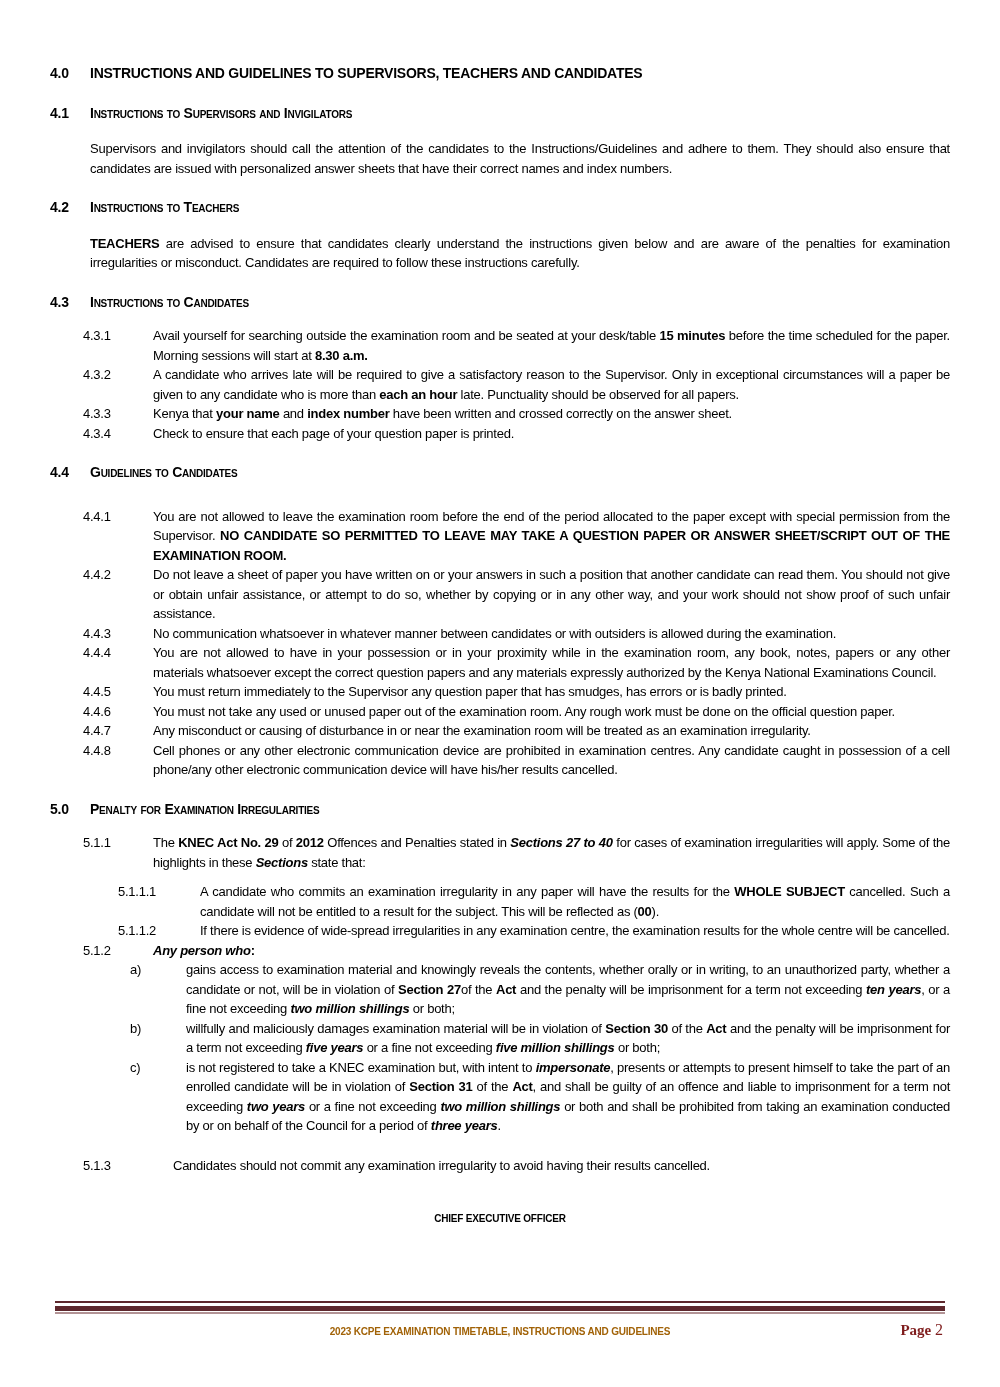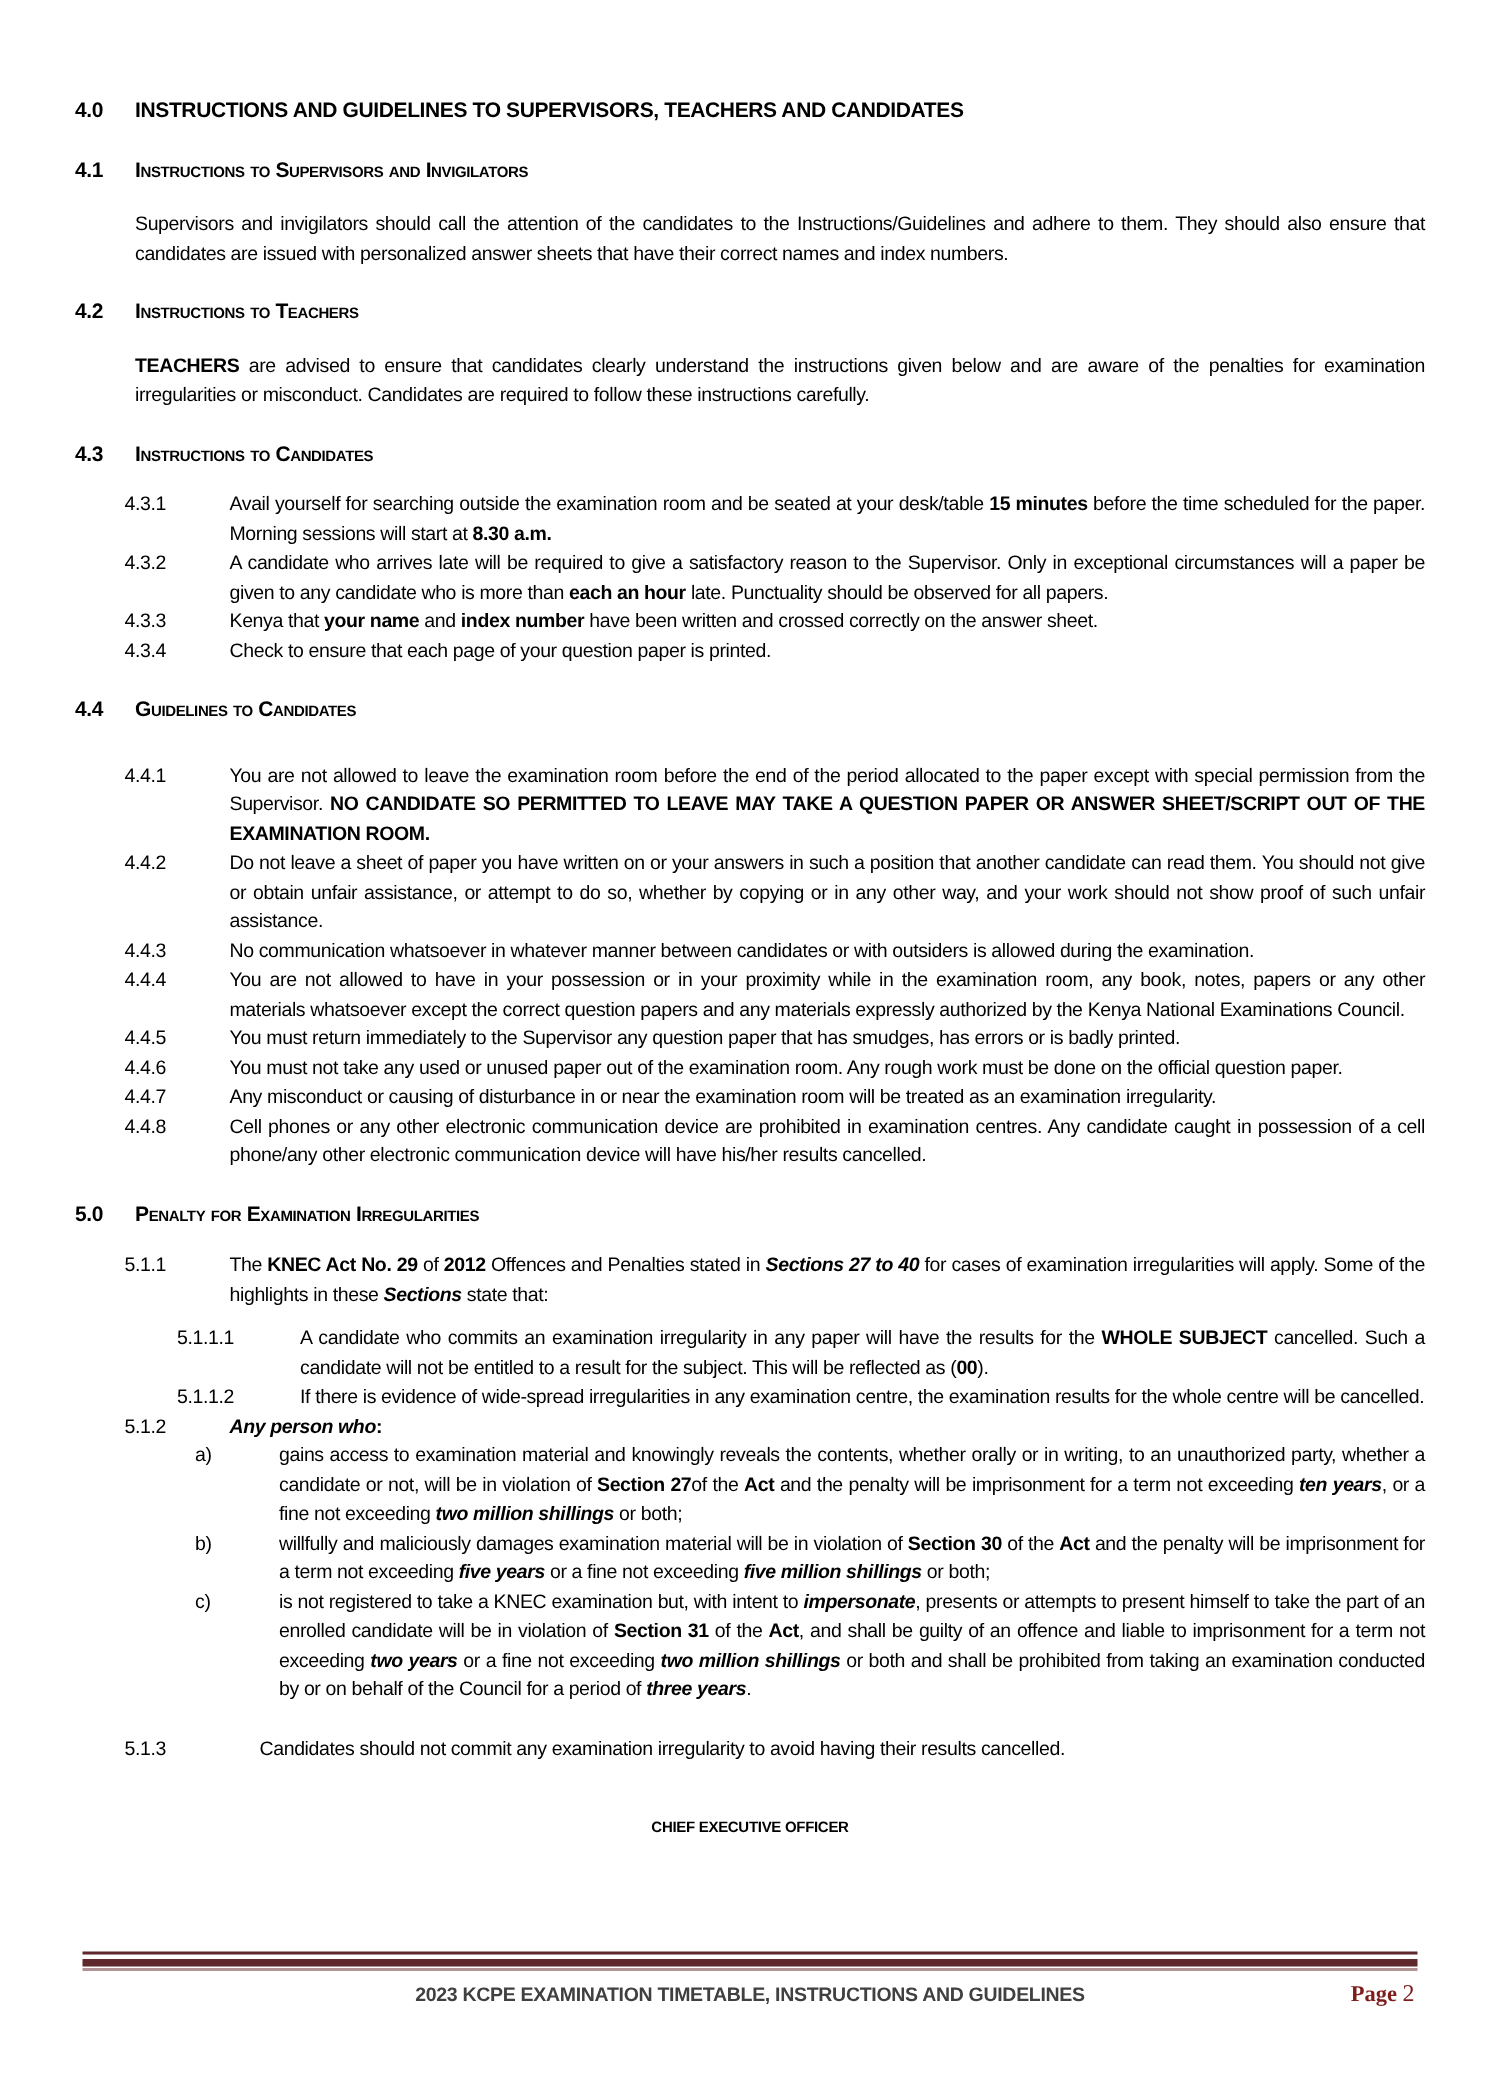--- a/index.html
+++ b/index.html
@@ -25,21 +25,21 @@
   .s-bi{font-weight:700;font-style:italic;}
   .spacer{height:10px;}
   .ceo{text-align:center;font-weight:700;font-size:10px;margin-top:14px;letter-spacing:-0.2px;}
   .footer{position:absolute;left:55px;right:55px;top:1301px;}
   .bar-a{height:2px;}
   .bar-gap1{height:3px;}
   .bar-b{height:5px;}
   .bar-gap2{height:1px;}
   .bar-c{height:2px;}
   .footer-text{position:relative;margin-top:7px;text-align:center;}
-  .footer-title{font-weight:700;font-size:13px;letter-spacing:-0.2px;color:#404040;}
+  .footer-title{font-weight:700;font-size:10px;letter-spacing:-0.2px;color:#a16207;}
   .page-num{position:absolute;right:2px;top:0;font-family:"Liberation Serif",serif;font-size:15px;color:#7f1d1d;}
   .page-num .pg{font-weight:700;}
   .page-num .no{font-weight:400;font-size:16px;}
 </style>
 </head>
 <body>
 
 <main class="doc" id="doc">
     <div class="h1">
       <span class="num">4.0</span>

